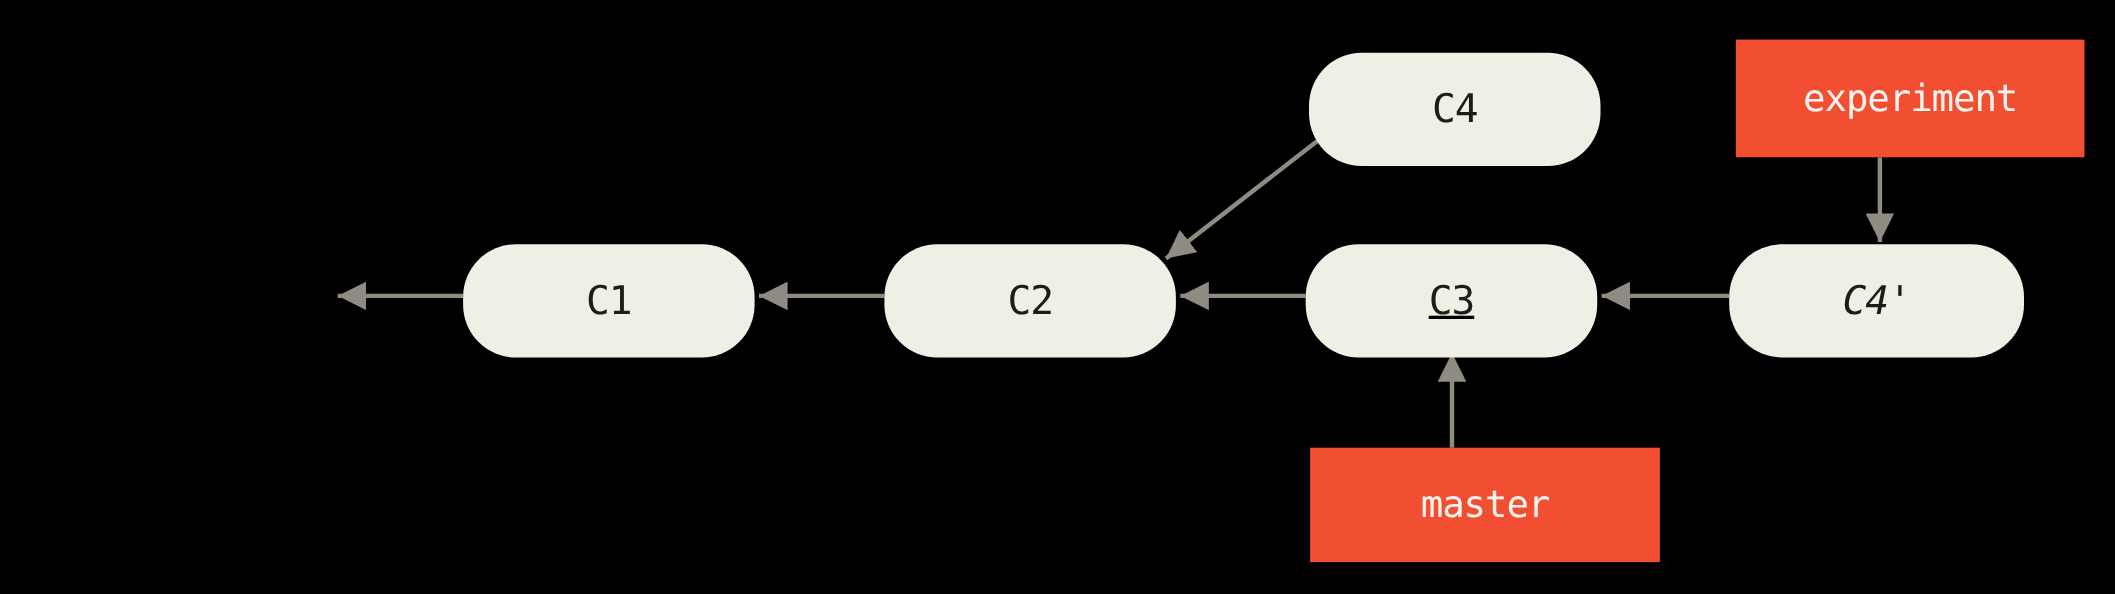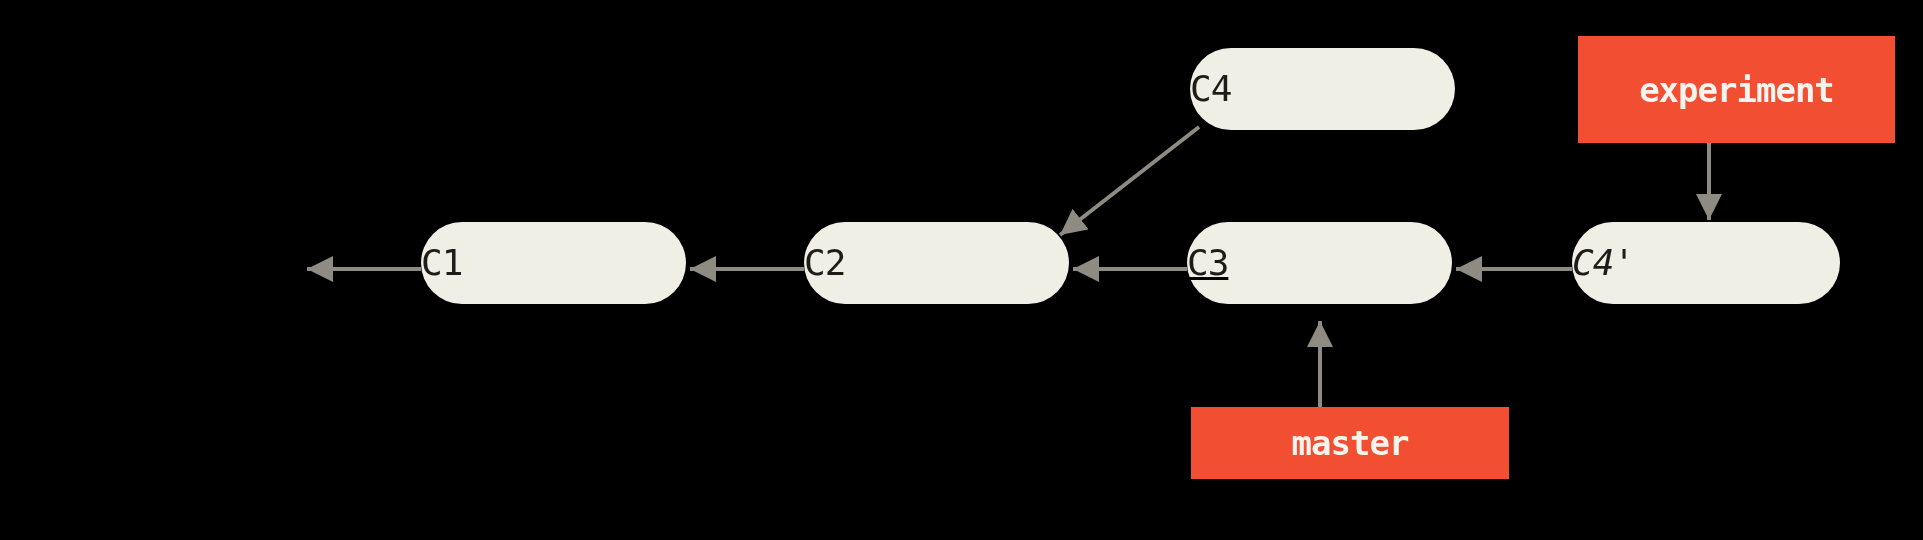--- a/index.html
+++ b/index.html
@@ -28,25 +28,26 @@
     stroke-width: 4;
     fill: none;
   }
   .arrowhead-shape {
     fill: var(--arrow, #8f8a82);
     stroke: none;
   }
   .commit {
     position: absolute;
     width: 265px;
-    height: 82px;
+    height: 103px;
     border-radius: 48px;
     background: var(--node-fill, #f0efe6);
     display: flex;
     align-items: center;
+    justify-content: center;
   }
   .commit-label {
     color: var(--node-text, #1d1c18);
     font-size: 36px;
     line-height: 1;
     letter-spacing: -1px;
     white-space: pre;
   }
   .branch {
     position: absolute;
@@ -54,21 +55,20 @@
     display: flex;
     align-items: center;
     justify-content: center;
   }
   .branch-label {
     color: var(--branch-text, #f6f4ee);
     font-size: 34px;
     line-height: 1;
     letter-spacing: -1px;
     white-space: pre;
-    font-weight: bold;
   }
 </style>
 </head>
 <body>
 
 <div class="canvas" style="--background: #000000; --node-fill: #f0efe6; --node-text: #1d1c18; --branch-fill: #f14e32; --branch-text: #f6f4ee; --arrow: #8f8a82;">
 
   <svg class="edges" viewBox="0 0 1923 540" xmlns="http://www.w3.org/2000/svg">
     <defs>
       <marker id="ah" viewBox="0 0 26 26" refX="26" refY="13" markerWidth="26" markerHeight="26" markerUnits="userSpaceOnUse" orient="auto">
@@ -102,17 +102,17 @@
   </div>
 
   <div class="commit" style="left:1572px; top:222px; width:268px;font-style:italic;">
     <span class="commit-label">C4'</span>
   </div>
 
   <div class="branch" style="left:1578px; top:36px; width:317px; height:107px;">
     <span class="branch-label">experiment</span>
   </div>
 
-  <div class="branch" style="left:1191px; top:407px; width:318px; height:72px;">
+  <div class="branch" style="left:1191px; top:407px; width:318px; height:104px;">
     <span class="branch-label">master</span>
   </div>
 
 </div>
 
 </body></html>

